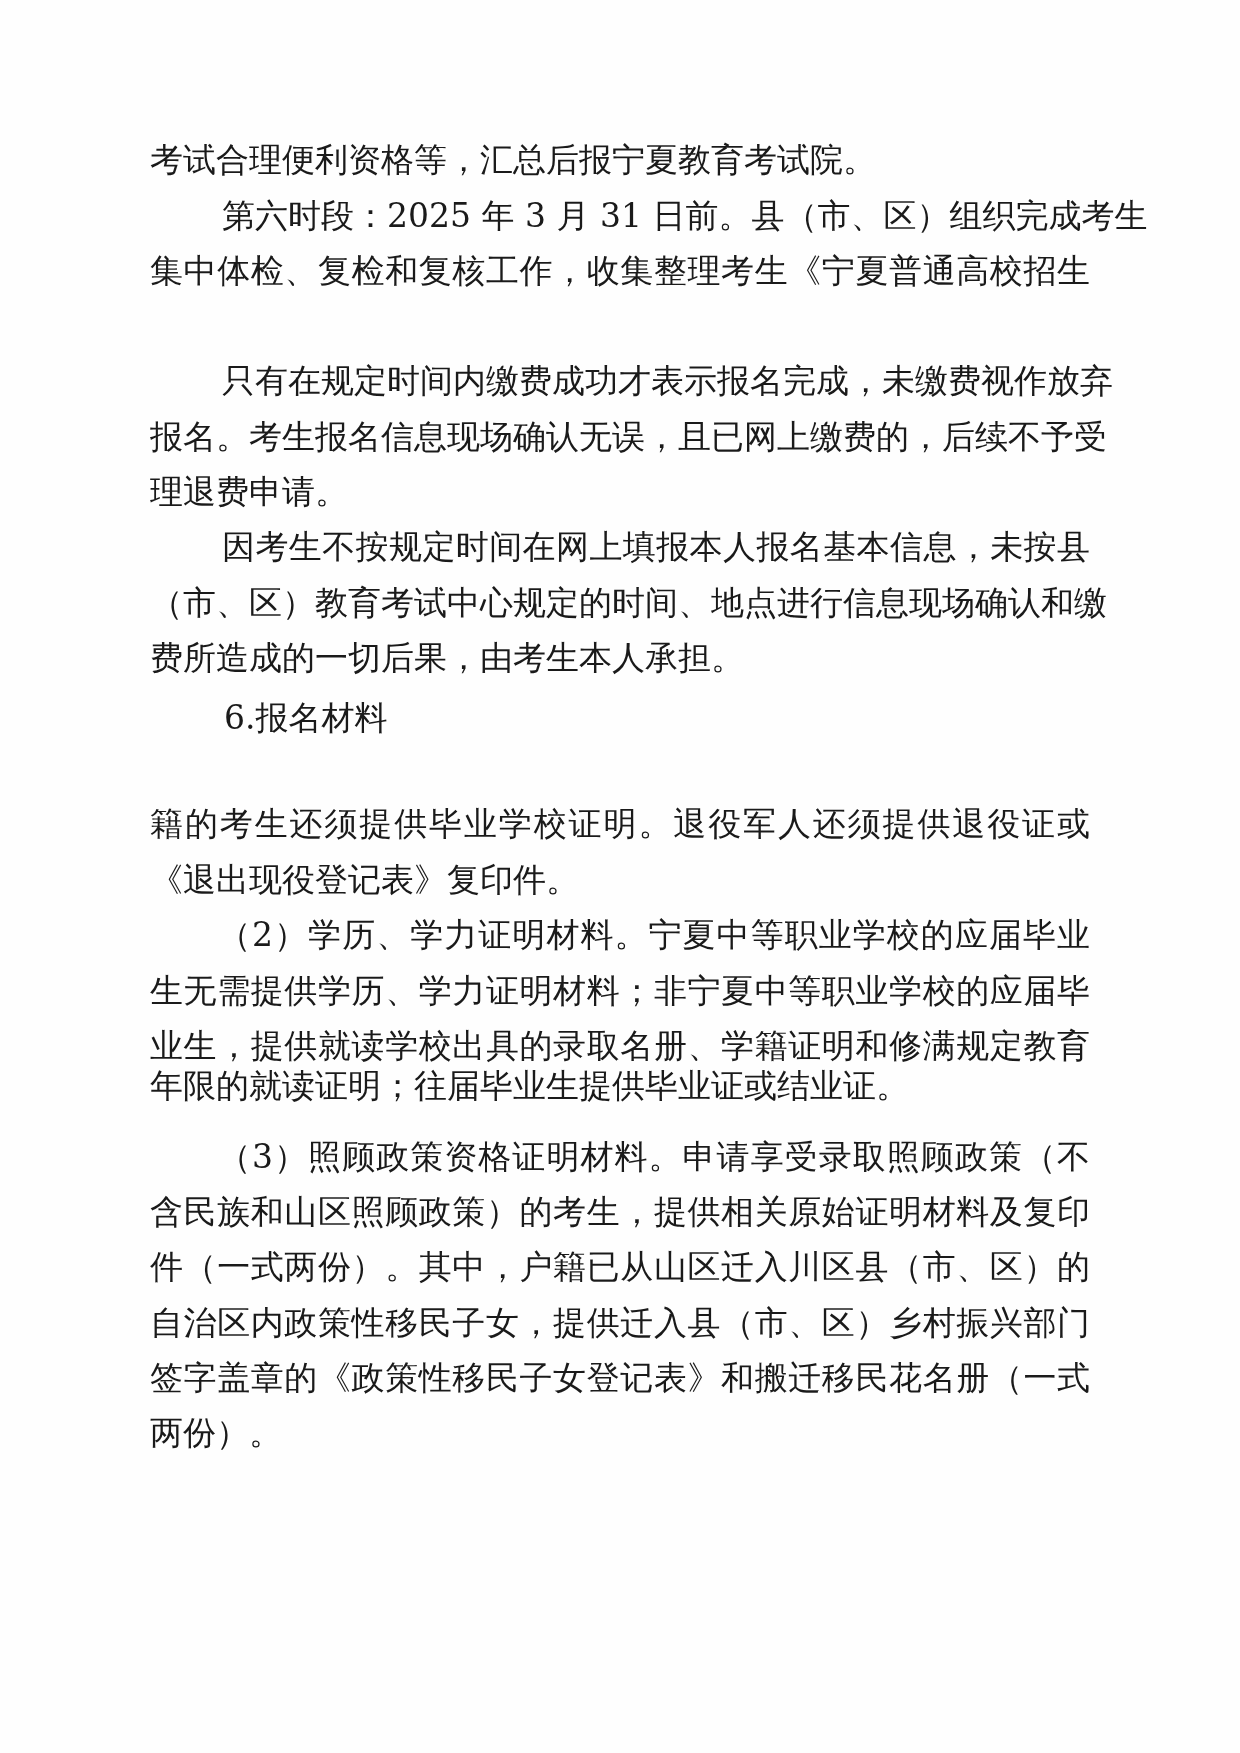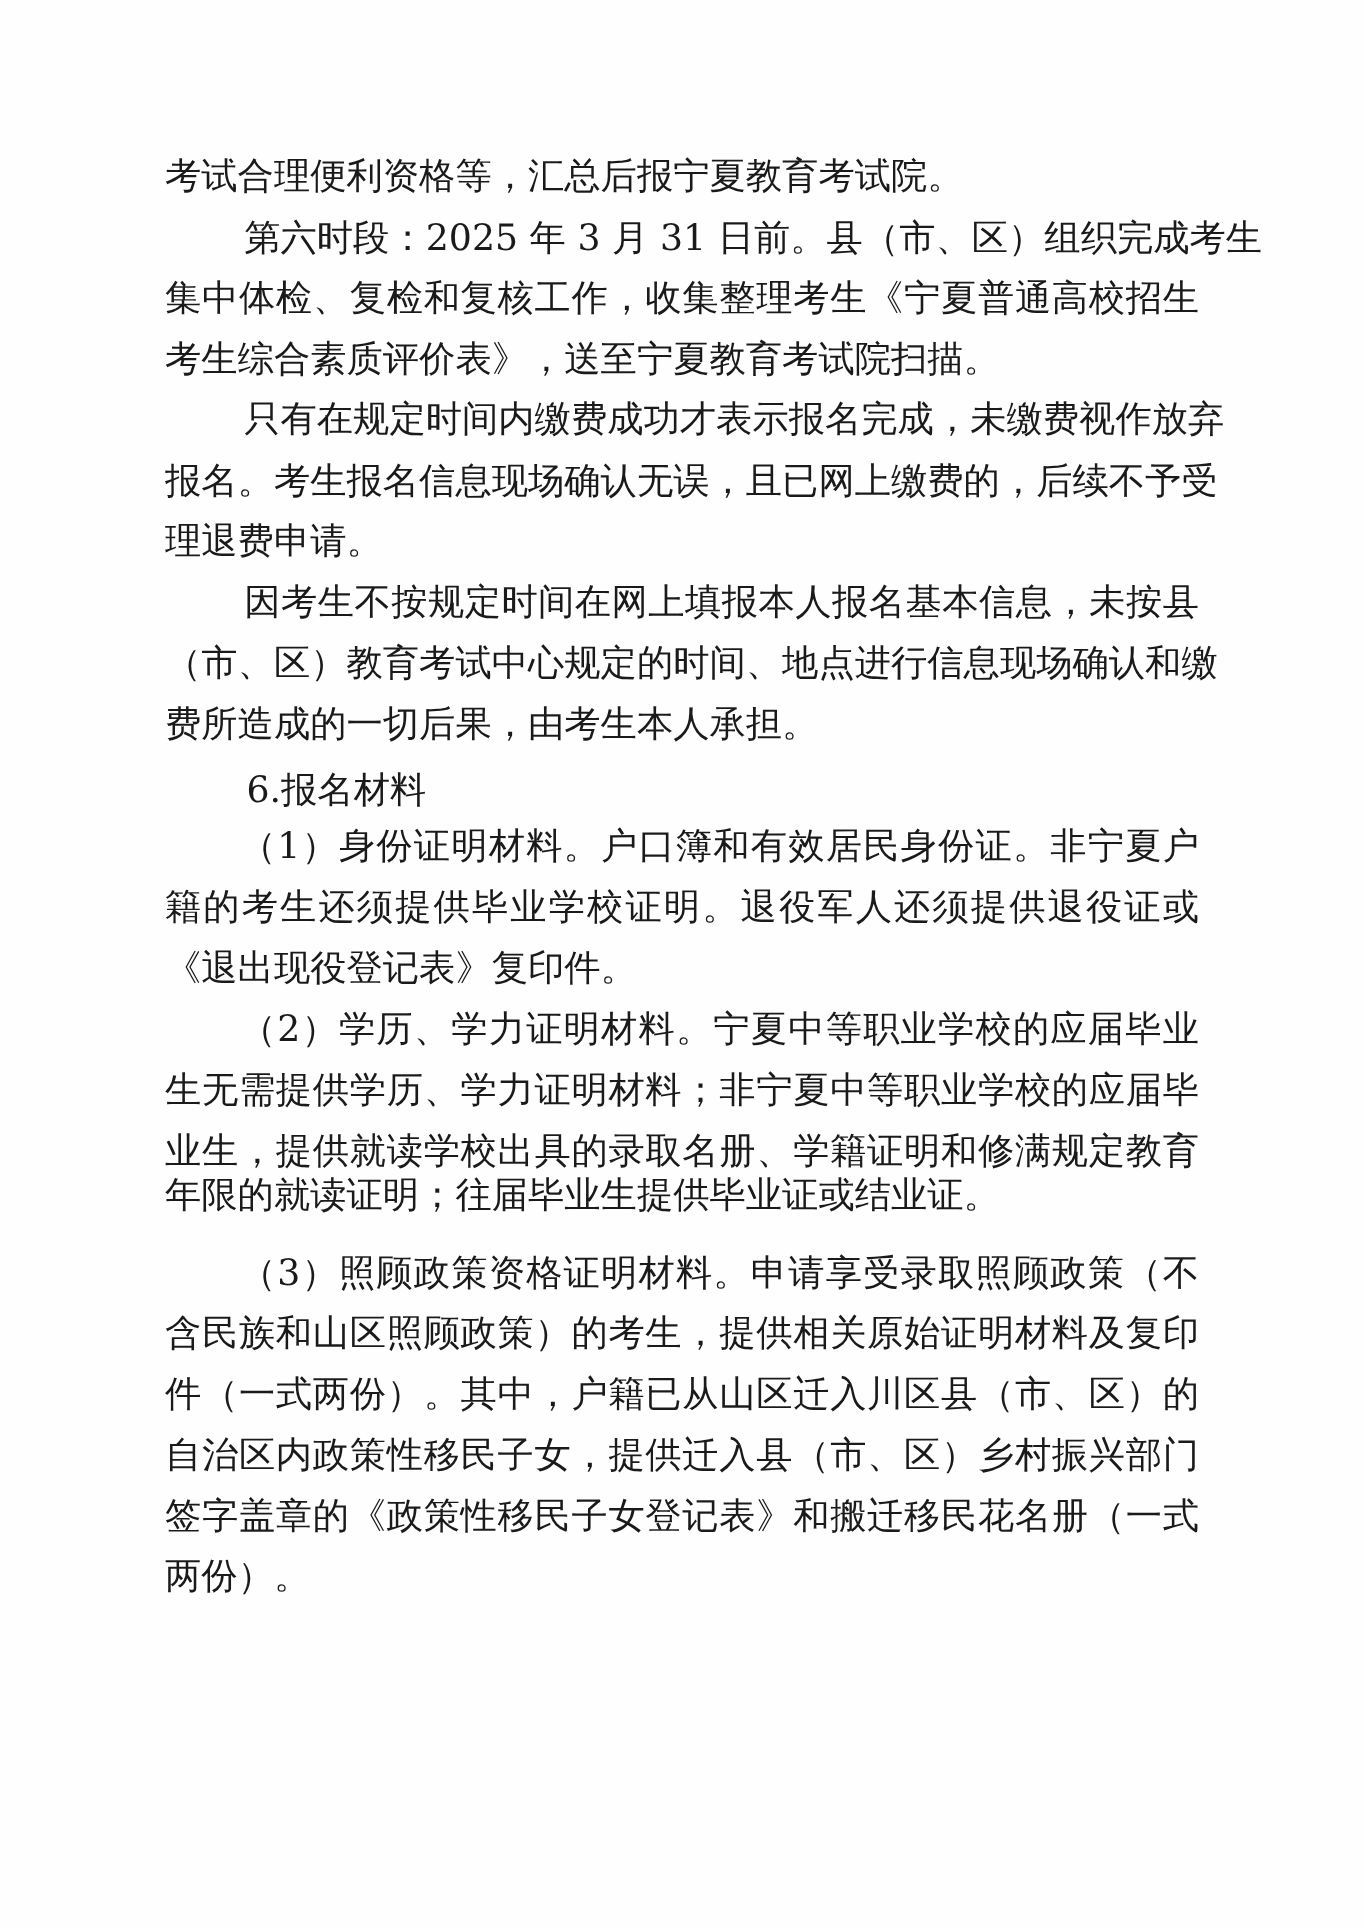--- a/index.html
+++ b/index.html
@@ -27,29 +27,27 @@
   .line.indent-sm { left: 218px; width: 872px; }
   .line.heading { left: 224px; width: 300px; text-align-last: left; }
 </style>
 </head>
 <body>
 
 <div class="page">
   <div class="line last" style="top:132px">考试合理便利资格等，汇总后报宁夏教育考试院。</div>
   <div class="line indent" style="top:188px">第六时段：2025 年 3 月 31 日前。县（市、区）组织完成考生</div>
   <div class="line" style="top:243px">集中体检、复检和复核工作，收集整理考生《宁夏普通高校招生</div>
-  <div class="line last" style="top:298px">考生综合素质评价表》，送至宁夏教育考试院扫描。</div>
   <div class="line indent" style="top:353px">只有在规定时间内缴费成功才表示报名完成，未缴费视作放弃</div>
   <div class="line" style="top:409px">报名。考生报名信息现场确认无误，且已网上缴费的，后续不予受</div>
   <div class="line indent" style="top:519px">因考生不按规定时间在网上填报本人报名基本信息，未按县</div>
   <div class="line last" style="top:464px">理退费申请。</div>
   <div class="line" style="top:575px">（市、区）教育考试中心规定的时间、地点进行信息现场确认和缴</div>
   <div class="line last" style="top:630px">费所造成的一切后果，由考生本人承担。</div>
   <div class="line heading" style="top:690px">6.报名材料</div>
-  <div class="line indent-sm" style="top:741px">（1）身份证明材料。户口簿和有效居民身份证。非宁夏户</div>
   <div class="line" style="top:796px">籍的考生还须提供毕业学校证明。退役军人还须提供退役证或</div>
   <div class="line last" style="top:852px">《退出现役登记表》复印件。</div>
   <div class="line indent-sm" style="top:907px">（2）学历、学力证明材料。宁夏中等职业学校的应届毕业</div>
   <div class="line" style="top:963px">生无需提供学历、学力证明材料；非宁夏中等职业学校的应届毕</div>
   <div class="line" style="top:1018px">业生，提供就读学校出具的录取名册、学籍证明和修满规定教育</div>
   <div class="line last" style="top:1058px">年限的就读证明；往届毕业生提供毕业证或结业证。</div>
   <div class="line indent-sm" style="top:1129px">（3）照顾政策资格证明材料。申请享受录取照顾政策（不</div>
   <div class="line" style="top:1239px">件（一式两份）。其中，户籍已从山区迁入川区县（市、区）的</div>
   <div class="line" style="top:1184px">含民族和山区照顾政策）的考生，提供相关原始证明材料及复印</div>
   <div class="line" style="top:1295px">自治区内政策性移民子女，提供迁入县（市、区）乡村振兴部门</div>

